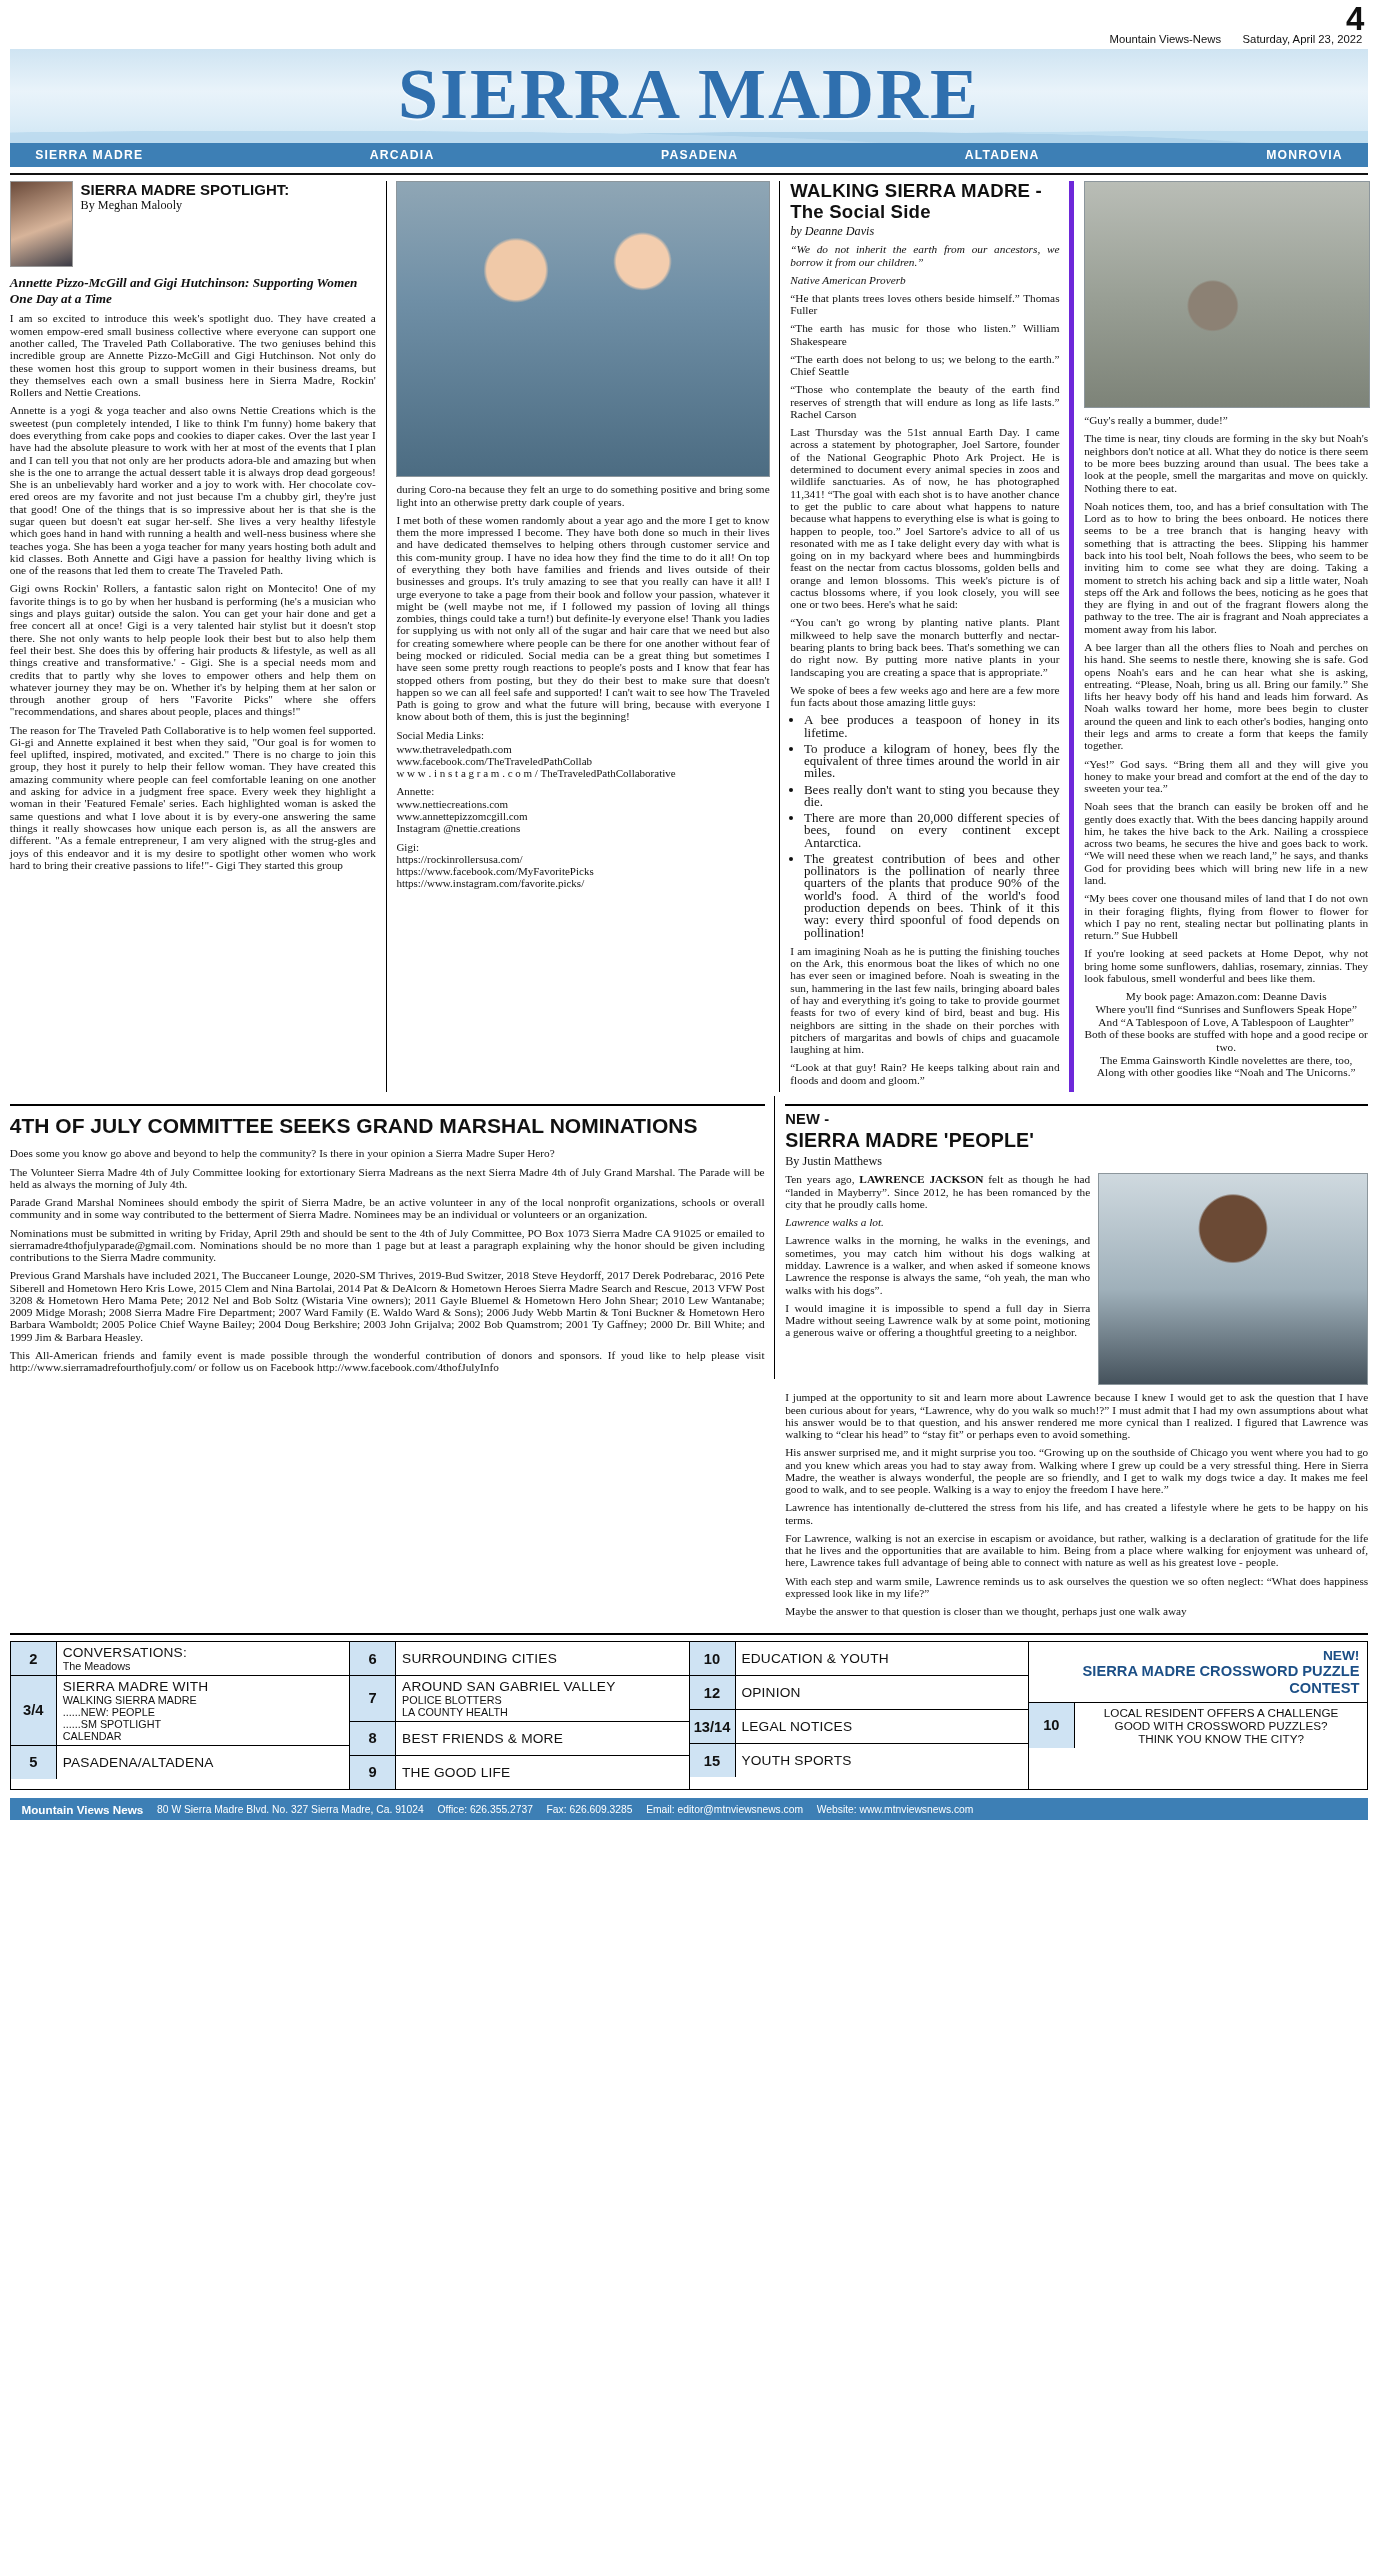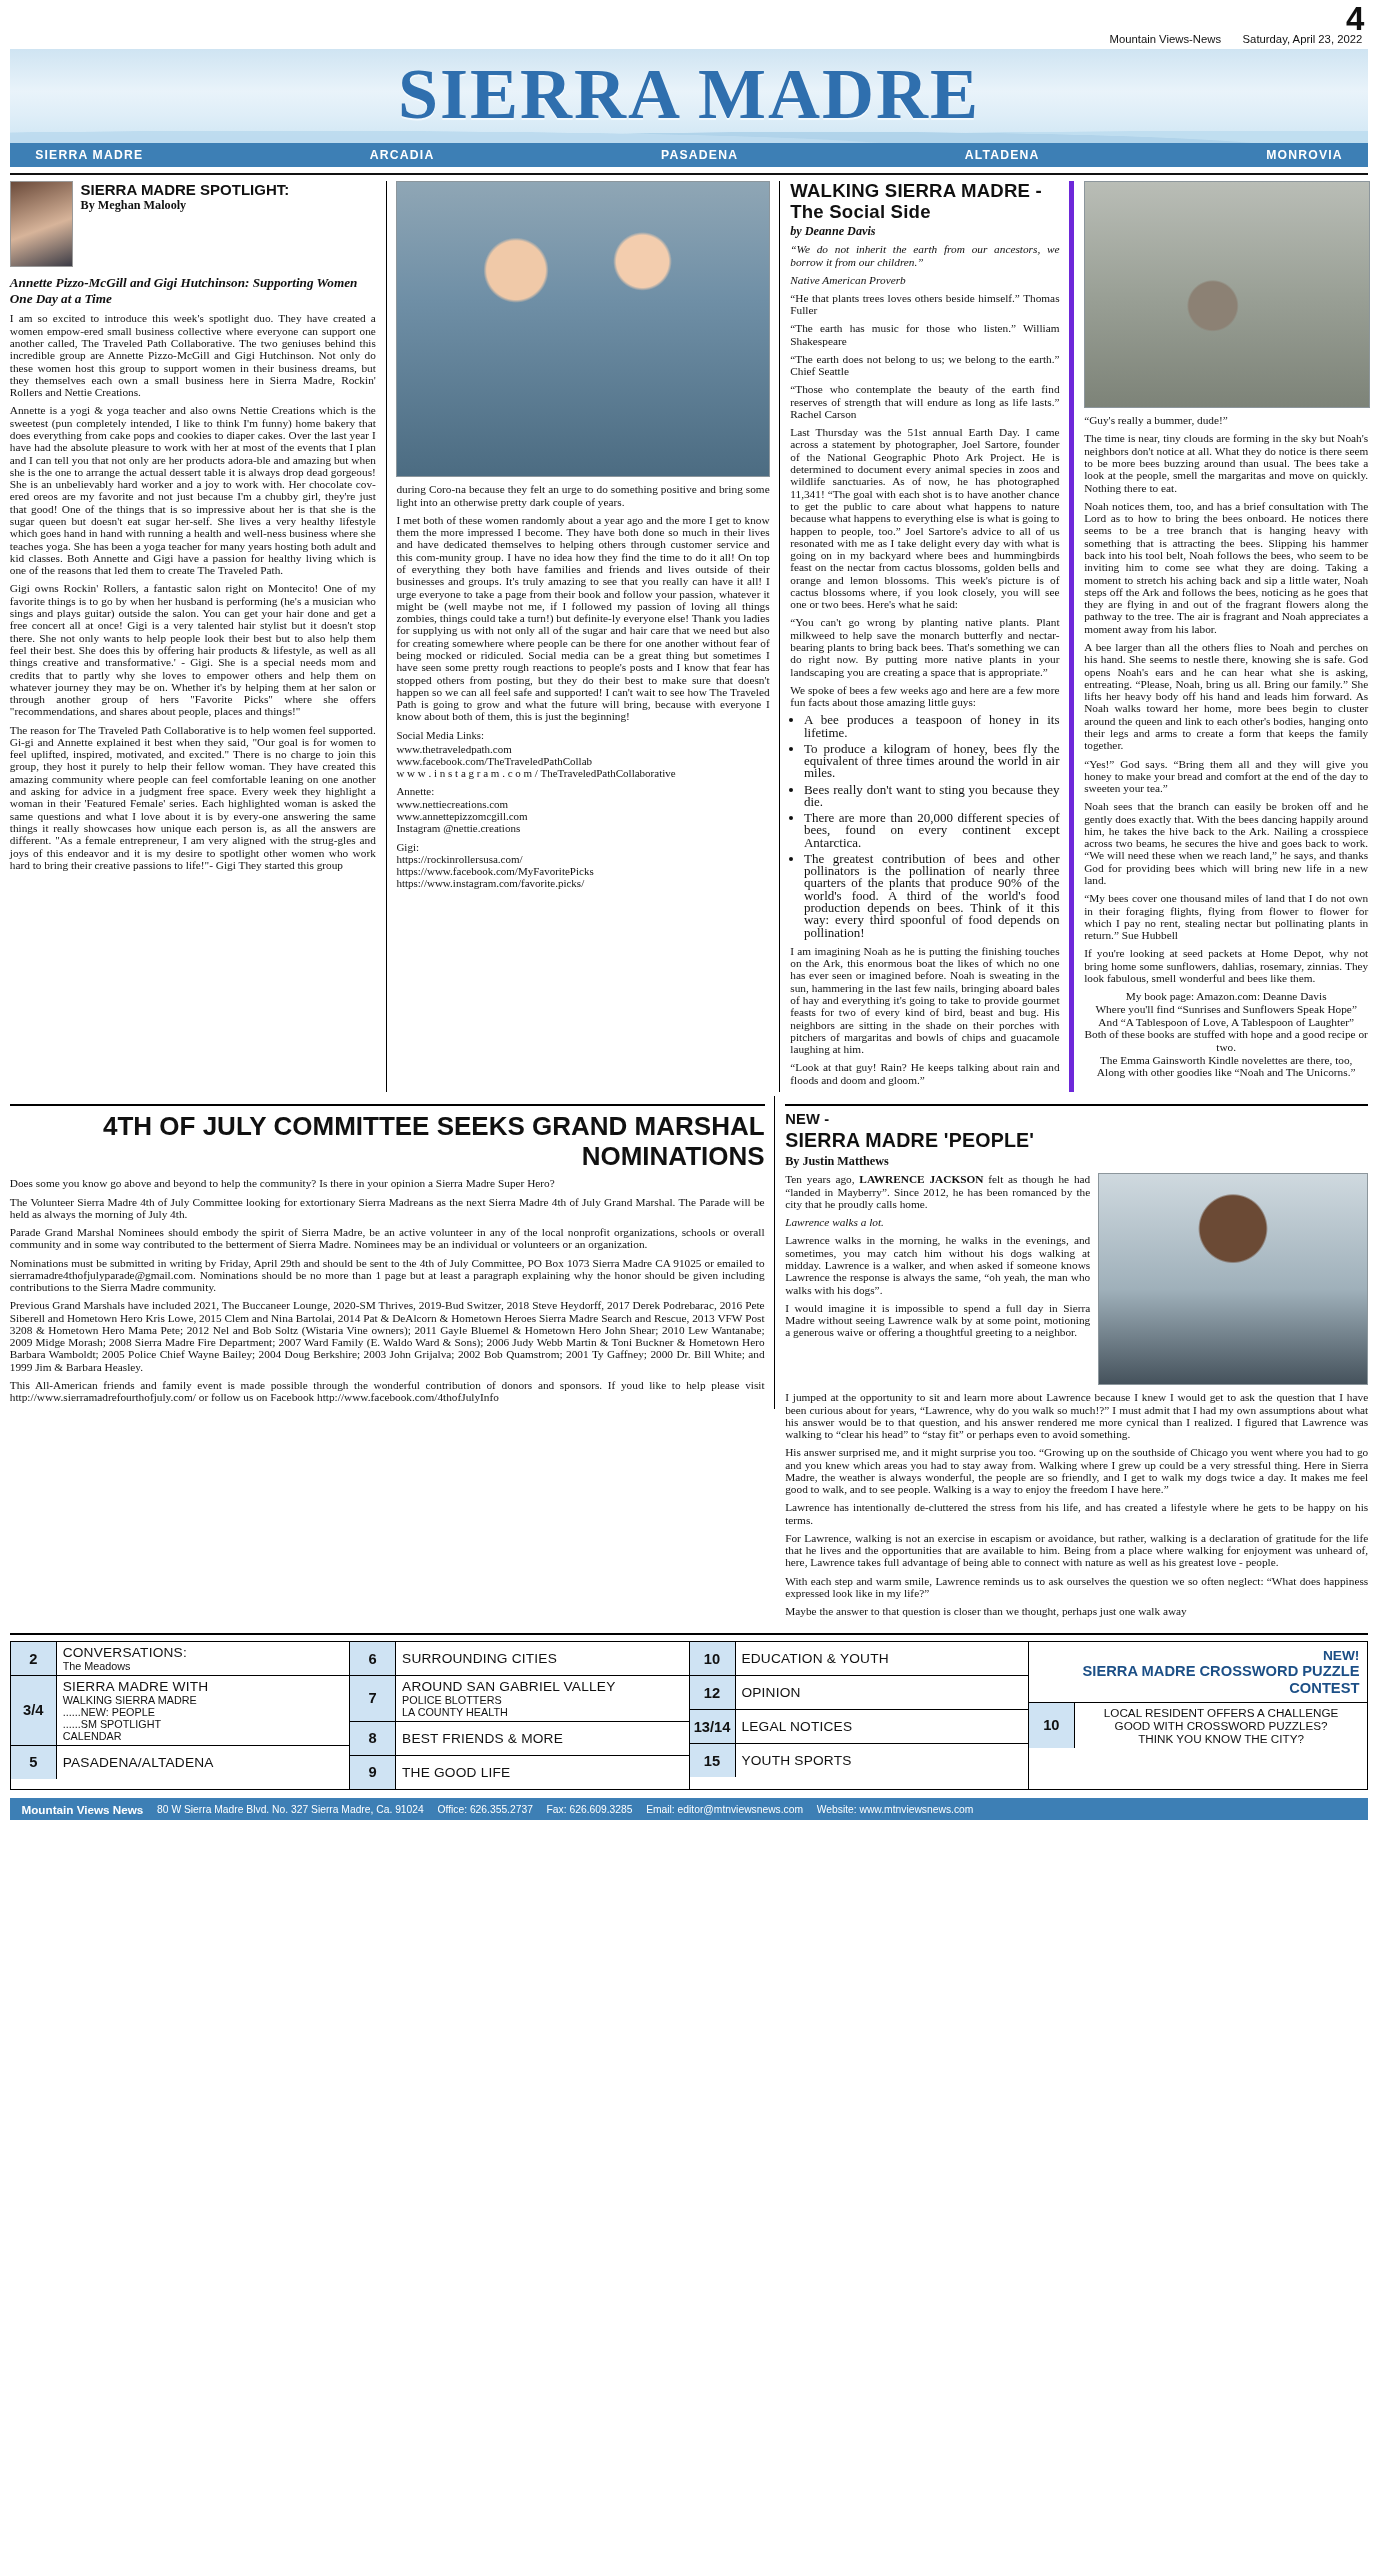--- a/index.html
+++ b/index.html
@@ -27,22 +27,22 @@
 
   
   .cols{display:flex;gap:0;margin:5.9px 9.8px 0 9.8px;}
   .col{box-sizing:border-box;}
   .colA{width:377px;padding-right:9.8px;border-right:1px solid #000;}
   .colB{width:394px;padding:0 9.8px;border-right:1px solid #000;}
   .colC{width:294px;padding:0 9.8px;border-right:5px solid #6d28d9;}
   .colD{width:294px;padding-left:9.8px;}
 
   h2.hd{font-family:"Liberation Sans",sans-serif;font-weight:bold;font-size:16.6px;margin:0 0 2px 0;letter-spacing:0.2px;}
-  h1.bighd{font-family:"Liberation Sans",sans-serif;font-weight:bold;font-size:26px;line-height:30px;margin:0 0 5.9px 0;text-align:right;}
-  .byline{font-size:12.2px;font-style:normal;margin:0 0 3.9px 0;font-weight:bold;}
+  h1.bighd{font-family:"Liberation Sans",sans-serif;font-weight:bold;font-size:21px;line-height:30px;margin:0 0 5.9px 0;}
+  .byline{font-size:12.2px;font-style:normal;margin:0 0 3.9px 0;}
   .sub-ital{font-family:"Liberation Serif",serif;font-weight:bold;font-style:italic;font-size:13.2px;line-height:15.7px;margin:3.9px 0 5.9px 0;}
   p{margin:0 0 5.9px 0;font-size:11.3px;line-height:12.3px;text-align:justify;hyphens:auto;}
   .small{font-size:10.8px;line-height:12px;}
   .ital{font-style:italic;}
 
   
   .spot-head{font-family:"Liberation Sans",sans-serif;font-weight:bold;font-size:15px;margin:0;}
   .portrait{width:61px;height:84px;background:linear-gradient(160deg,#6a4a3a,#d7b49a 55%,#3c3c46);float:left;margin:0 7.8px 3.9px 0;border:1px solid #999;}
   .photo{background:#b9c3c9;border:1px solid #8c969c;display:block;}
   .photo.people{height:294px;background:

